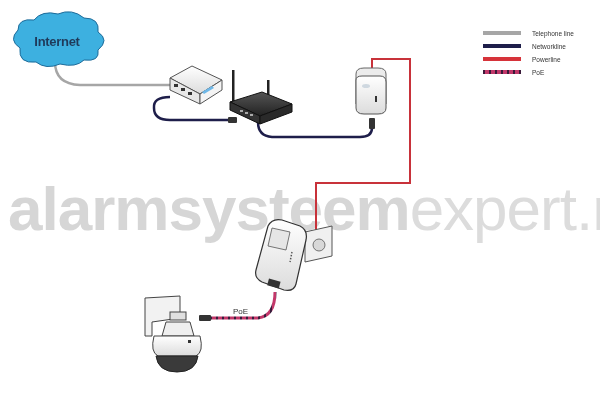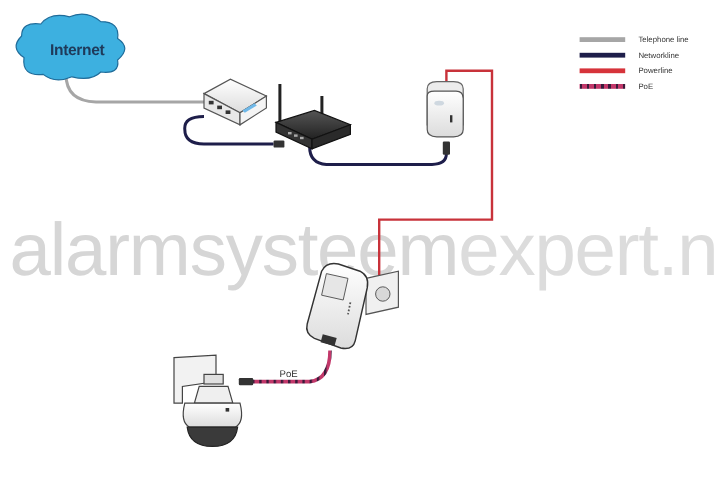--- a/index.html
+++ b/index.html
@@ -2,28 +2,28 @@
 <html><head>
 <meta charset="utf-8">
 <style>
   html, body { margin:0; padding:0; background:#ffffff; }
   body { width:600px; height:401px; position:relative; overflow:hidden; font-family:"Liberation Sans", sans-serif; }
   #stage { position:absolute; left:0; top:0; width:600px; height:401px; }
   .watermark {
     position:absolute; left:8px; top:178px; font-family:"Liberation Sans", sans-serif;
     font-size:62px; line-height:62px; color:#d6d6d6; white-space:nowrap; letter-spacing:-1px;
   }
-  .watermark .bold { font-weight:normal; }
+  .watermark .bold { font-weight:bold; }
   .watermark .light { font-weight:normal; color:#dcdcdc; }
   .legend { position:absolute; left:483px; top:27px; width:110px; }
   .legend-item { display:flex; align-items:center; height:12px; margin-bottom:1px; }
   .legend-swatch { width:38px; height:4px; margin-right:11px; }
   .legend-label { font-size:6.5px; color:#333; white-space:nowrap; }
   .cloud-label {
-    position:absolute; left:27px; top:34px; width:60px; text-align:right;
+    position:absolute; left:27px; top:34px; width:60px; text-align:center;
     font-size:13px; font-weight:bold; color:#1f3a5a; letter-spacing:-0.3px;
   }
   .poe-label { position:absolute; left:233px; top:307px; font-size:8px; color:#333; }
 </style>
 </head>
 <body>
 
 <div id="stage">
 
   <div class="watermark"><span class="bold">alarmsysteem</span><span class="light">expert.nl</span></div>

